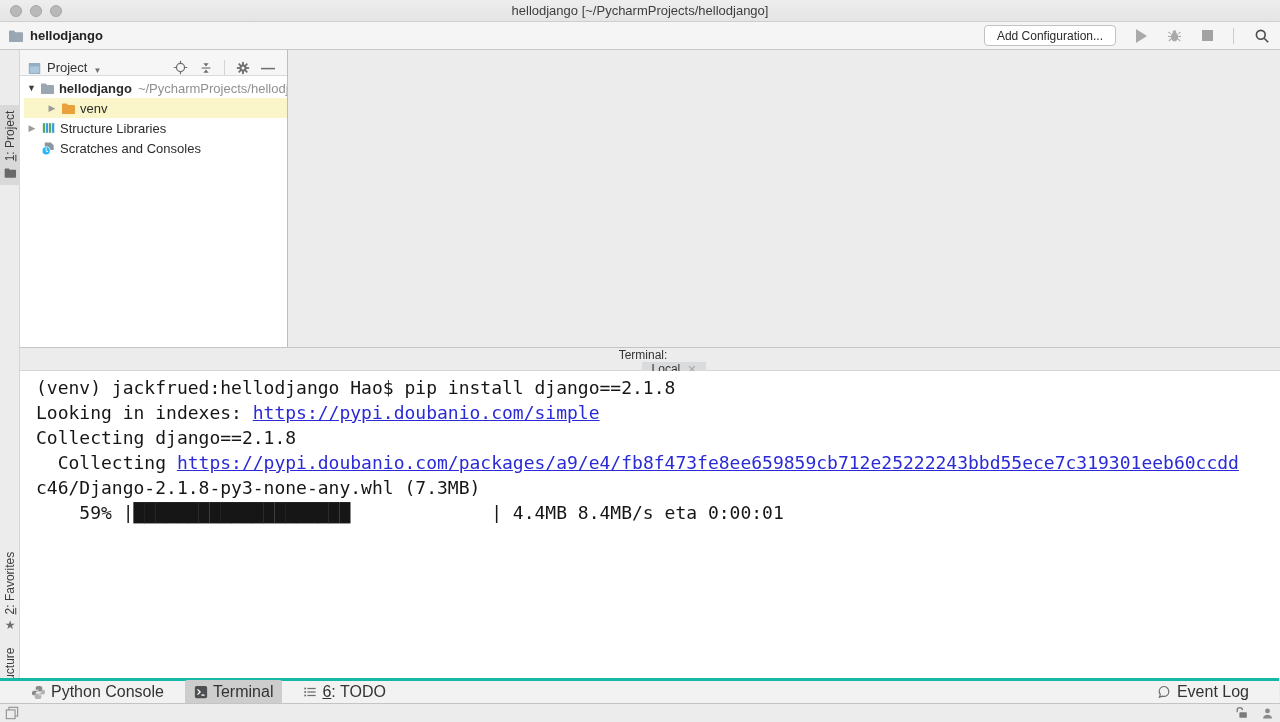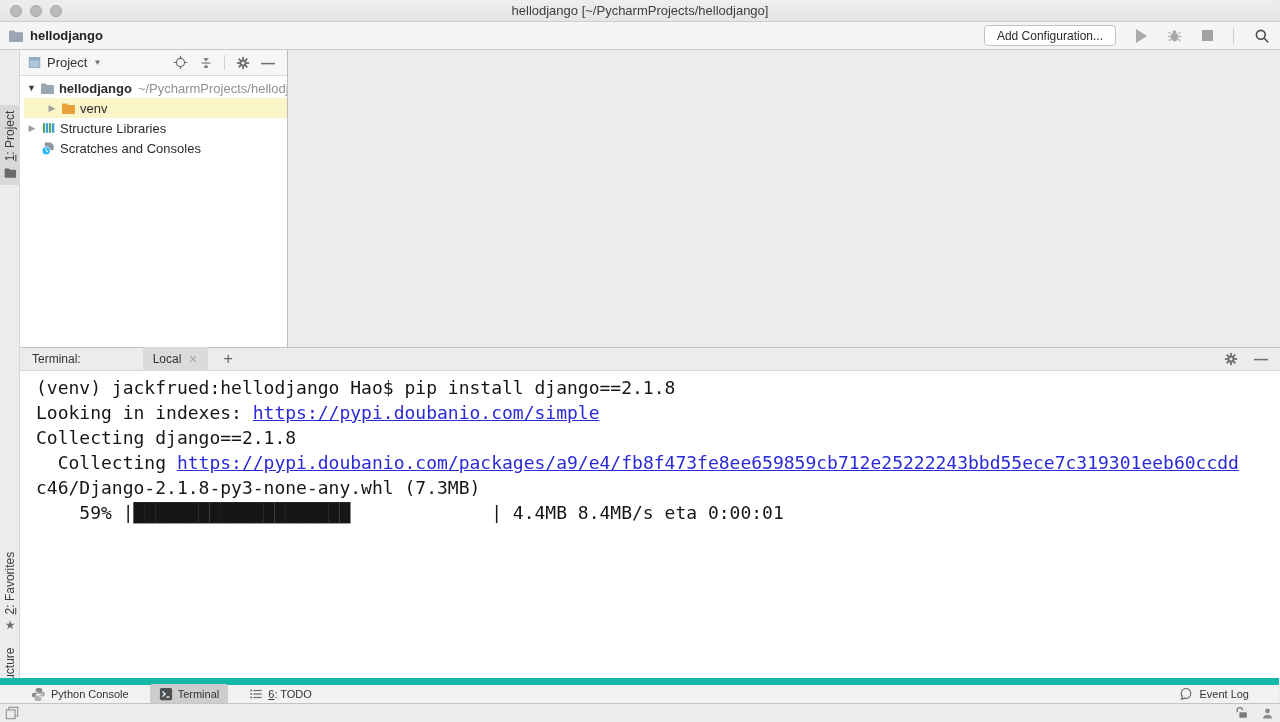--- a/index.html
+++ b/index.html
@@ -27,21 +27,21 @@
   .stripe-tab { position:absolute; left:0; width:20px; display:flex; align-items:center; justify-content:center; }
   .stripe-inner { transform:rotate(-90deg); white-space:nowrap; display:flex; align-items:center; gap:5px; font-size:12px; color:#3c3c3c; }
   .stripe-inner .up-icon { transform:rotate(90deg); display:flex; }
   .mnemonic { text-decoration:underline; }
   #stripe-tab-project { top:55px; height:80px; background:#d9d9d9; }
   #stripe-tab-favorites { top:500px; height:82px; }
   #stripe-tab-structure { top:595px; height:84px; }
 
   
   #project-panel { left:20px; top:50px; width:268px; height:297px; background:#ffffff; border-right:1px solid #bdbdbd; }
-  #project-header { height:26px; background:#f6f6f6; border-bottom:1px solid #dadada; display:flex; align-items:center; padding:0 12px 0 8px; gap:6px; }
+  #project-header { height:26px; background:#f6f6f6; border-bottom:1px solid #dadada; display:flex; align-items:flex-end; padding:0 12px 0 8px; gap:6px; }
   #project-header .title { font-size:13px; color:#333; }
   .hdr-caret { font-size:8px; color:#6e6e6e; }
   #project-header-icons { margin-left:auto; display:flex; align-items:center; gap:11px; }
   .hdr-sep { width:1px; height:15px; background:#d4d4d4; }
   .minimize-glyph { color:#6e6e6e; font-size:14px; font-weight:bold; line-height:10px; }
   #project-tree { padding-top:2px; font-size:13px; color:#2b2b2b; }
   .tree-row { height:20px; display:flex; align-items:center; white-space:nowrap; overflow:hidden; }
   .tree-row .arrow { width:10px; font-size:9px; text-align:center; }
   .arrow.expanded { color:#3b3b3b; }
   .arrow.collapsed { color:#9b9b9b; }
@@ -53,33 +53,33 @@
   .row-level0 { padding-left:7px; }
   .row-noarrow { padding-left:17px; }
 
   
   #editor { left:288px; top:50px; width:992px; height:297px; background:var(--editor-gray); overflow:hidden; }
   .hint-row { position:absolute; left:233px; font-size:15px; color:#4e4e4e; white-space:nowrap; }
   .hint-shortcut { color:var(--shortcut-blue); }
   #hint-1 { top:219px; } #hint-2 { top:255px; } #hint-3 { top:291px; }
 
   
-  #terminal-header { left:20px; top:347px; width:1260px; height:24px; background:#ececec; border-top:1px solid #c4c4c4; border-bottom:1px solid #d6d6d6; display:flex; align-items:center; padding:0 12px; }
+  #terminal-header { left:20px; top:347px; width:1260px; height:24px; background:#ececec; border-top:1px solid #c4c4c4; border-bottom:1px solid #d6d6d6; display:flex; align-items:center; padding:0 12px;flex-direction:column; }
   #terminal-title { font-size:12px; color:#333; margin-right:14px; }
   #terminal-tab-local { background:#d9dbdd; height:24px; display:flex; align-items:center; gap:7px; padding:0 10px; font-size:12px; color:#333;margin-left:48px; }
   .tab-close { color:#a8a8a8; font-size:11px; }
   #terminal-tab-add { margin-left:16px; color:#666; font-size:16px; line-height:14px; }
   #terminal-header-icons { margin-left:auto; display:flex; align-items:center; gap:16px; }
 
   #terminal-body { left:20px; top:371px; width:1260px; height:307px; background:#ffffff; padding:4px 0 0 16px; overflow:hidden; }
   .term-line { font-family:"DejaVu Sans Mono", monospace; font-size:18px; line-height:25px; color:#161616; white-space:pre; }
   .term-link { color:var(--link-blue); text-decoration:underline; }
 
   
-  #bottom-bar { left:0; top:678px; width:1279px; height:25px; background:#f2f2f2; border-top:7px solid #14b8a6; display:flex; align-items:center; padding-left:22px; gap:12px; font-size:11px; color:#333; }
+  #bottom-bar { left:0; top:678px; width:1279px; height:25px; background:#f2f2f2; border-top:3px solid #14b8a6; display:flex; align-items:center; padding-left:22px; gap:12px; font-size:16px; color:#333; }
   .bb-btn { display:flex; align-items:center; gap:5px; padding:3px 9px; border-radius:2px; }
   .bb-btn.active { background:#cdcdcd; }
   #event-log-btn { margin-left:auto; margin-right:30px; display:flex; align-items:center; gap:6px; }
 
   
   #status-bar { left:0; top:703px; width:1280px; height:19px; background:#ececec; border-top:1px solid #c4c4c4; display:flex; align-items:center; }
   #status-left { margin-left:5px; display:flex; }
   #status-right { margin-left:auto; margin-right:6px; display:flex; align-items:center; gap:12px; }
 
   svg { display:block; }

